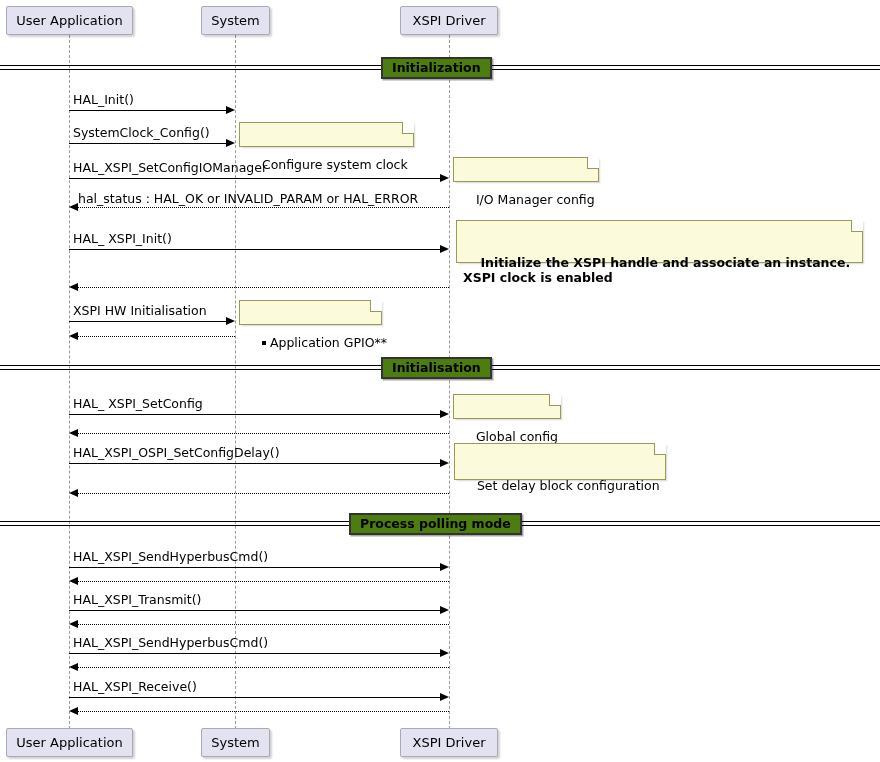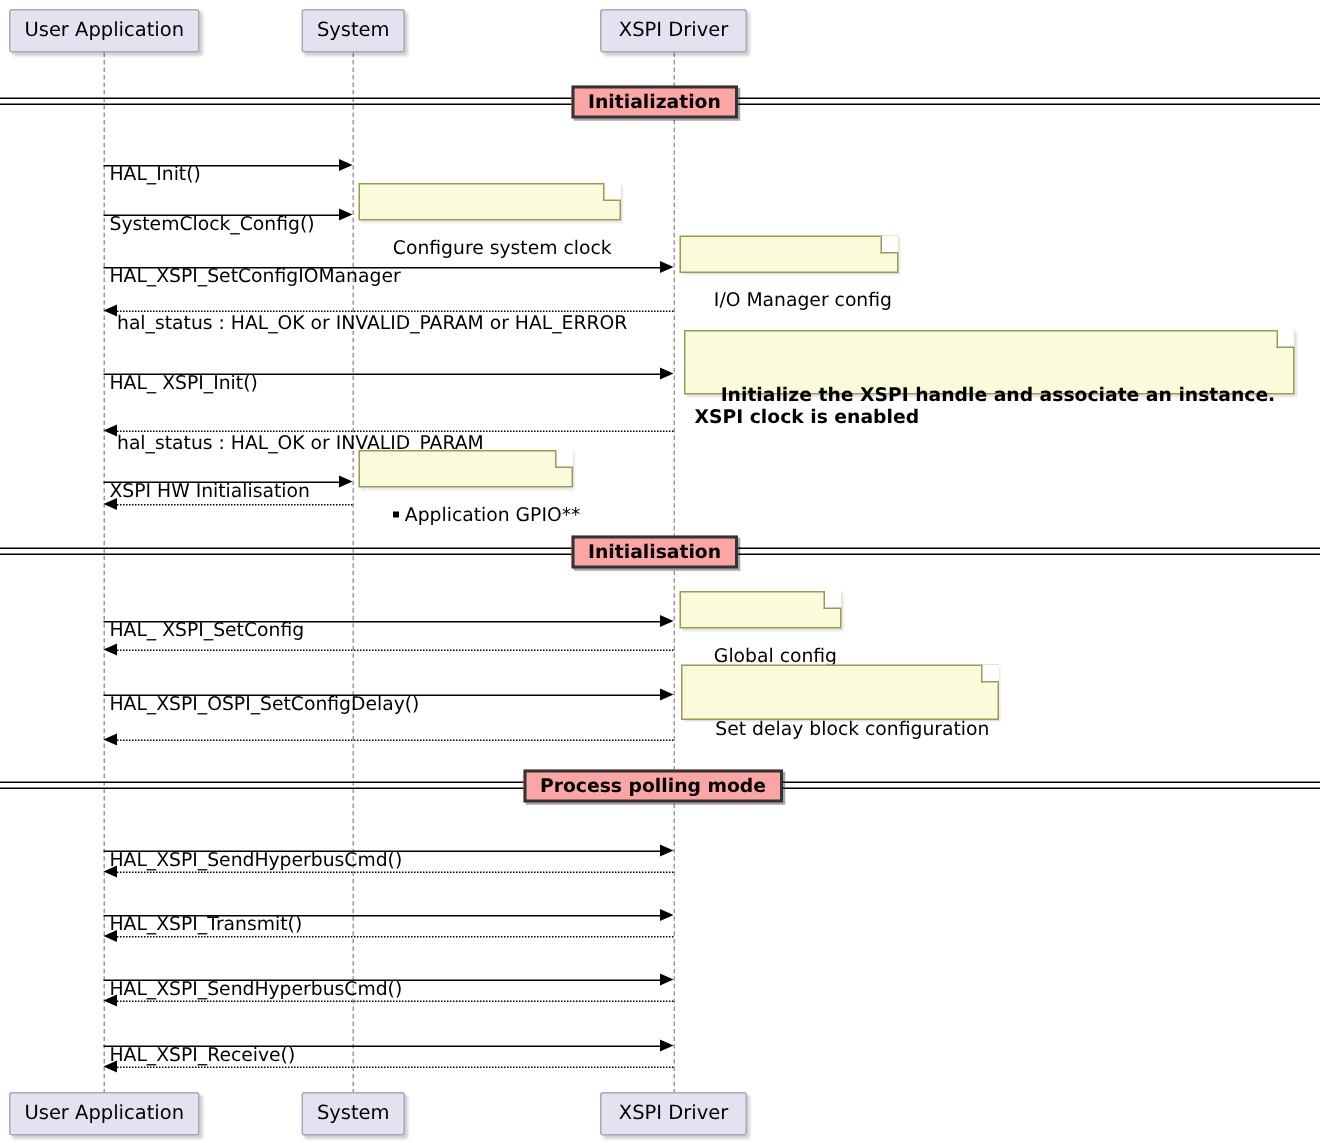--- a/index.html
+++ b/index.html
@@ -50,21 +50,21 @@
     left: 0;
     width: 880px;
     height: 5px;
     border-top: 1.5px solid #000;
     border-bottom: 1.5px solid #000;
     box-sizing: border-box;
   }
   .divider-label {
     position: absolute;
     box-sizing: border-box;
-    background: #fca5a5;
+    background: #4d7c0f;
     border: 2px solid #333333;
     color: #000000;
     font-size: 12.5px;
     font-weight: bold;
     line-height: 1;
     white-space: nowrap;
     padding: 0 9px;
     height: 22px;
     display: flex;
     align-items: center;
@@ -95,21 +95,20 @@
     border-top: 4.5px solid transparent;
     border-bottom: 4.5px solid transparent;
     border-right: 9px solid #000000;
   }
   .msg-label {
     position: absolute;
     font-size: 12.5px;
     line-height: 1;
     color: #000000;
     white-space: nowrap;
-    margin-top: 16px;
   }
 
   
   .note {
     position: absolute;
     box-sizing: border-box;
     background: #FBFBDB;
     border: 1px solid #9a9a55;
     color: #000000;
     font-size: 12.5px;
@@ -194,21 +193,20 @@
   <div class="msg-label" style="left:73px; top:233px;text-align:center;">HAL_ XSPI_Init()</div>
   <div class="msg-line" style="left:69px; top:249px; width:378px;"></div>
   <div class="arrow-head right" style="left:440px; top:244.5px;"></div>
 
   <div class="note bold" style="left:456px; top:220px; width:407px; height:43px;">
     <span class="fold"></span>
     <span>Initialize the XSPI handle and associate an instance.
 XSPI clock is enabled</span>
   </div>
 
-  <div class="msg-label" style="left:78px; top:273px;">hal_status : HAL_OK or INVALID_PARAM</div>
   <div class="msg-line dotted" style="left:78px; top:287px; width:371px;"></div>
   <div class="arrow-head left" style="left:69px; top:282.5px;"></div>
 
   <div class="msg-label" style="left:73px; top:305px;">XSPI HW Initialisation</div>
   <div class="msg-line" style="left:69px; top:321px; width:164px;"></div>
   <div class="arrow-head right" style="left:226px; top:316.5px;"></div>
 
   <div class="note" style="left:239px; top:300px; width:143px; height:25px;">
     <span class="fold"></span>
     <span class="bullet"></span><span>Application GPIO**</span>

